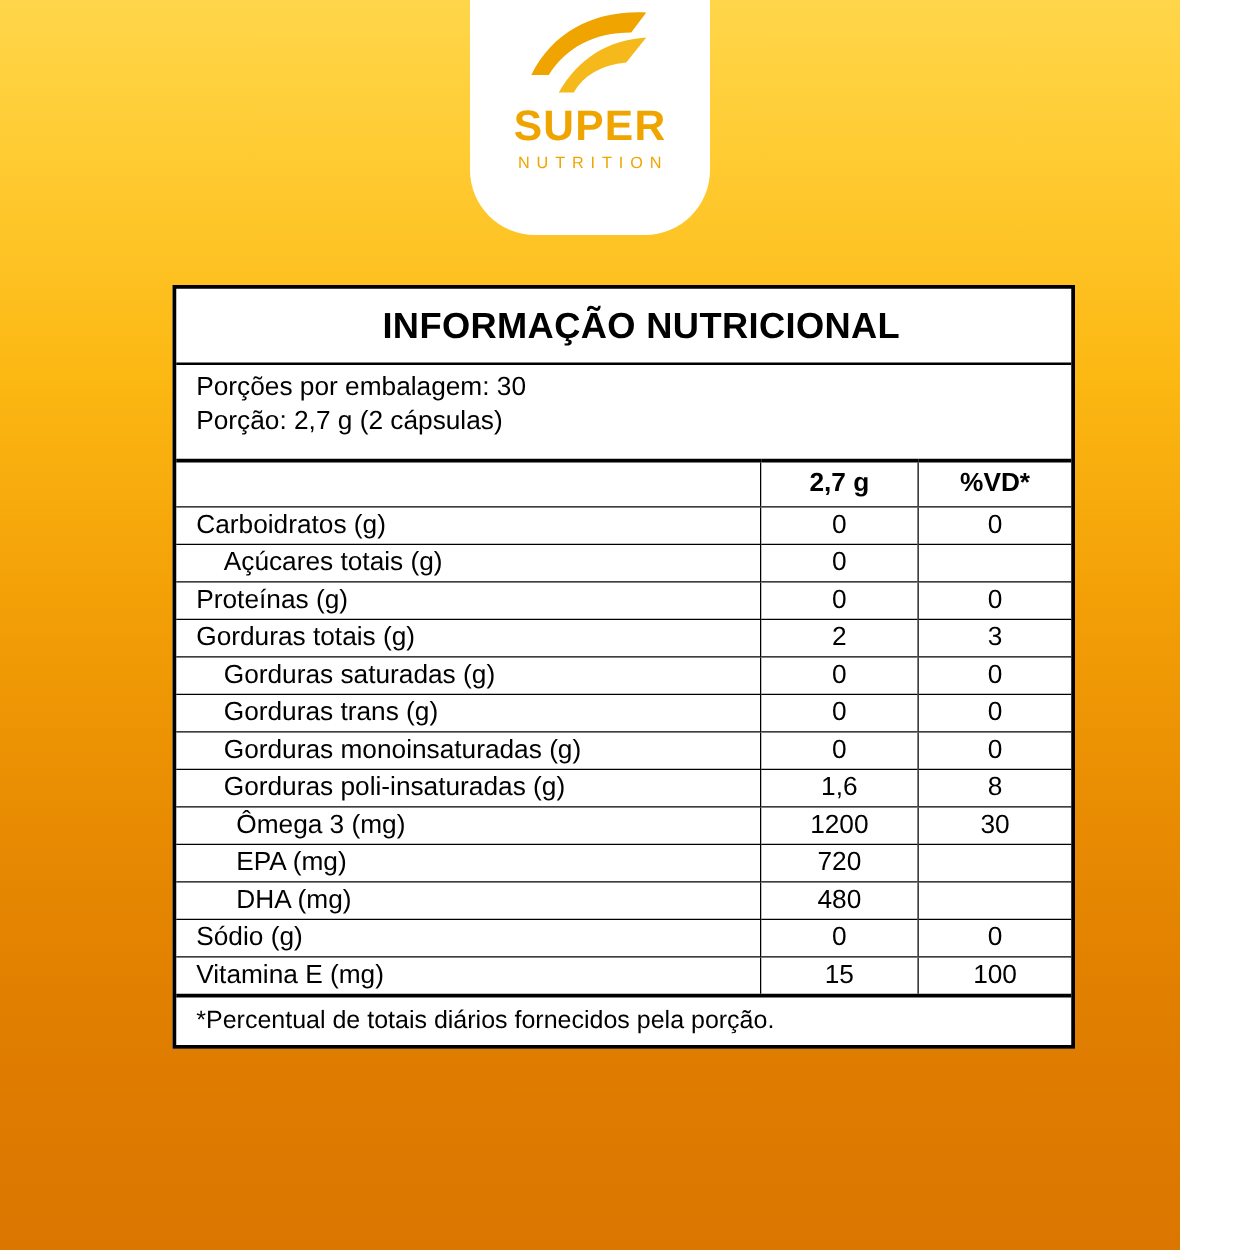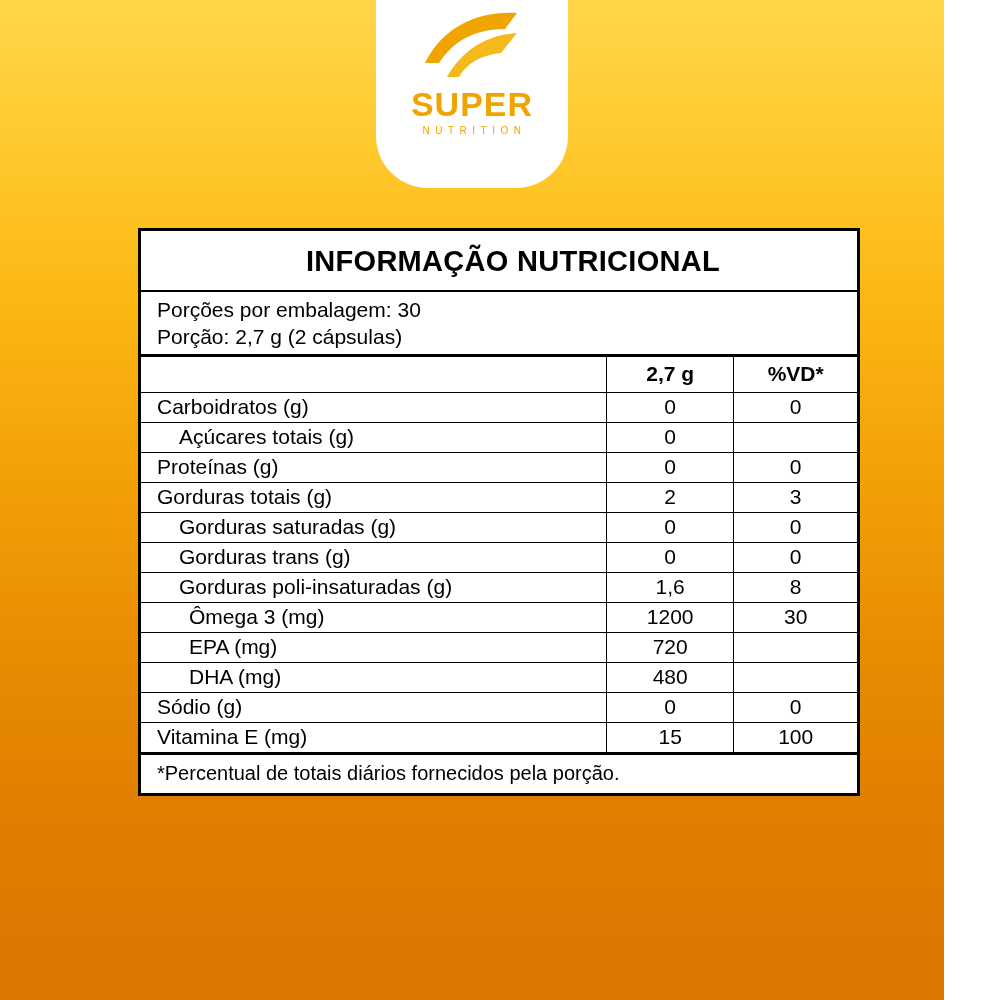--- a/index.html
+++ b/index.html
@@ -50,21 +50,21 @@
     margin-bottom: 6px;
   }
   .logo-word {
     font-size: 34px;
     font-weight: bold;
     letter-spacing: 1px;
     color: #f0a400;
     line-height: 1;
   }
   .logo-sub {
-    font-size: 10px;
+    font-size: 13px;
     letter-spacing: 5.5px;
     color: #f0a400;
     margin-top: 5px;
     padding-left: 5px;
     line-height: 1;
   }
 
   
   .panel {
     position: absolute;
@@ -80,21 +80,21 @@
     text-align: center;
     font-size: 29px;
     font-weight: bold;
     color: #000;
     letter-spacing: 0.3px;
     padding: 6px 0 12px 0;
     margin-left: 28px;
   }
   .servings {
     border-top: 2px solid #000;
-    padding: 5px 0 3px 16px;
+    padding: 5px 0 16px 16px;
     font-size: 21px;
     line-height: 1.28;
     color: #000;
   }
   table.nut {
     width: 100%;
     border-collapse: collapse;
     font-size: 21px;
     color: #000;
   }
@@ -194,20 +194,25 @@
           <td class="c-name ind1">Gorduras saturadas (g)</td>
           <td class="c-amt">0</td>
           <td class="c-vd">0</td>
         </tr>
         <tr>
           <td class="c-name ind1">Gorduras trans (g)</td>
           <td class="c-amt">0</td>
           <td class="c-vd">0</td>
         </tr>
         <tr>
+          <td class="c-name ind1">Gorduras monoinsaturadas (g)</td>
+          <td class="c-amt">0</td>
+          <td class="c-vd">0</td>
+        </tr>
+        <tr>
           <td class="c-name ind1">Gorduras poli-insaturadas (g)</td>
           <td class="c-amt">1,6</td>
           <td class="c-vd">8</td>
         </tr>
         <tr>
           <td class="c-name ind2">Ômega 3 (mg)</td>
           <td class="c-amt">1200</td>
           <td class="c-vd">30</td>
         </tr>
         <tr>

